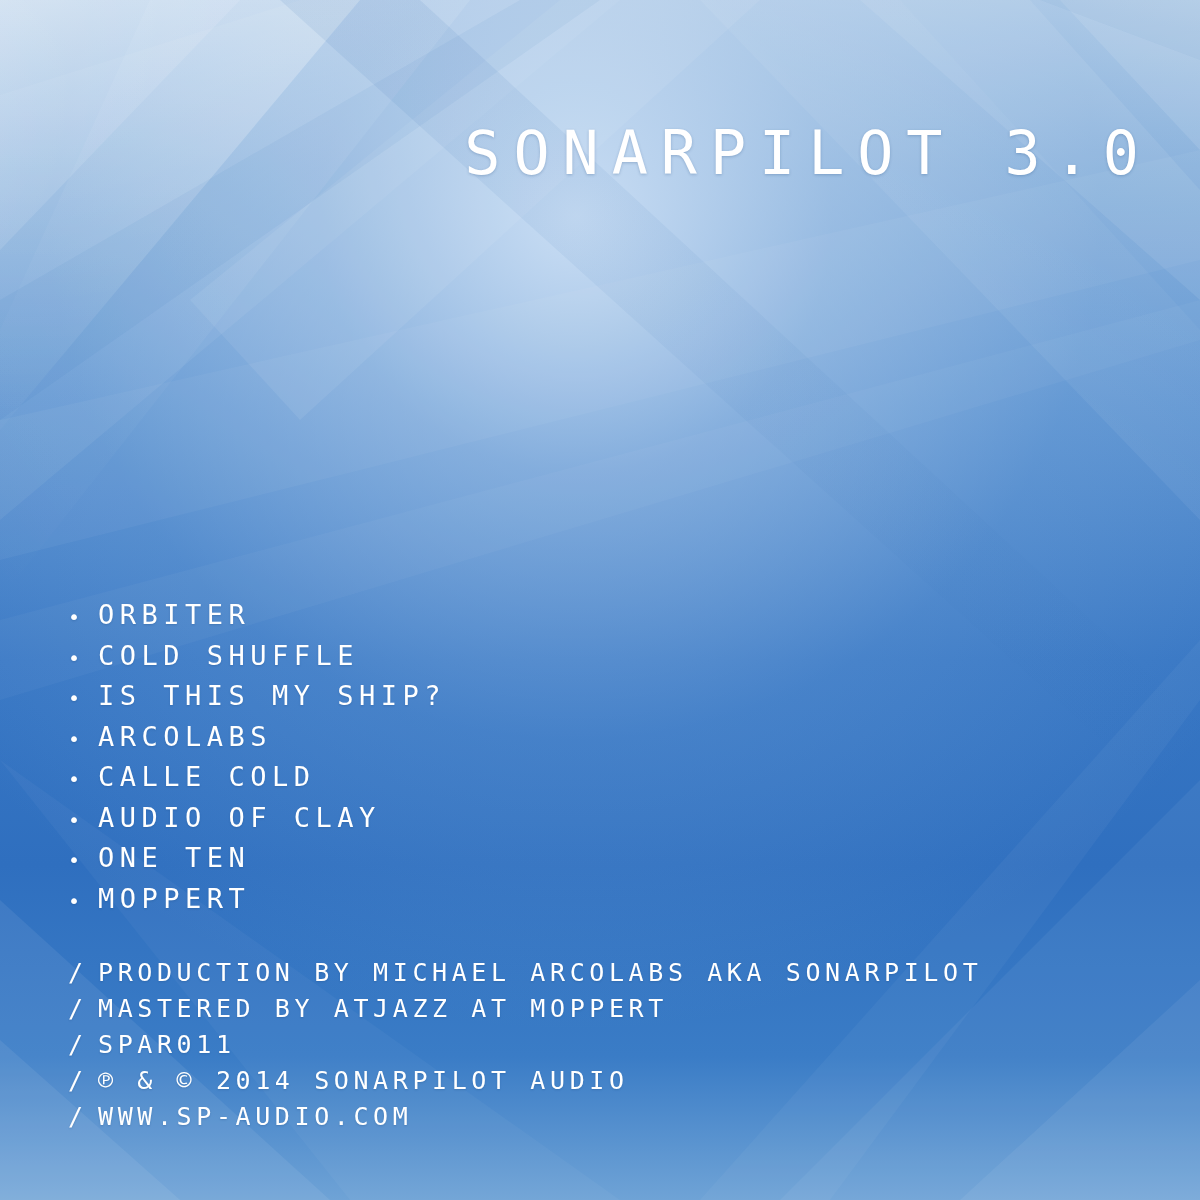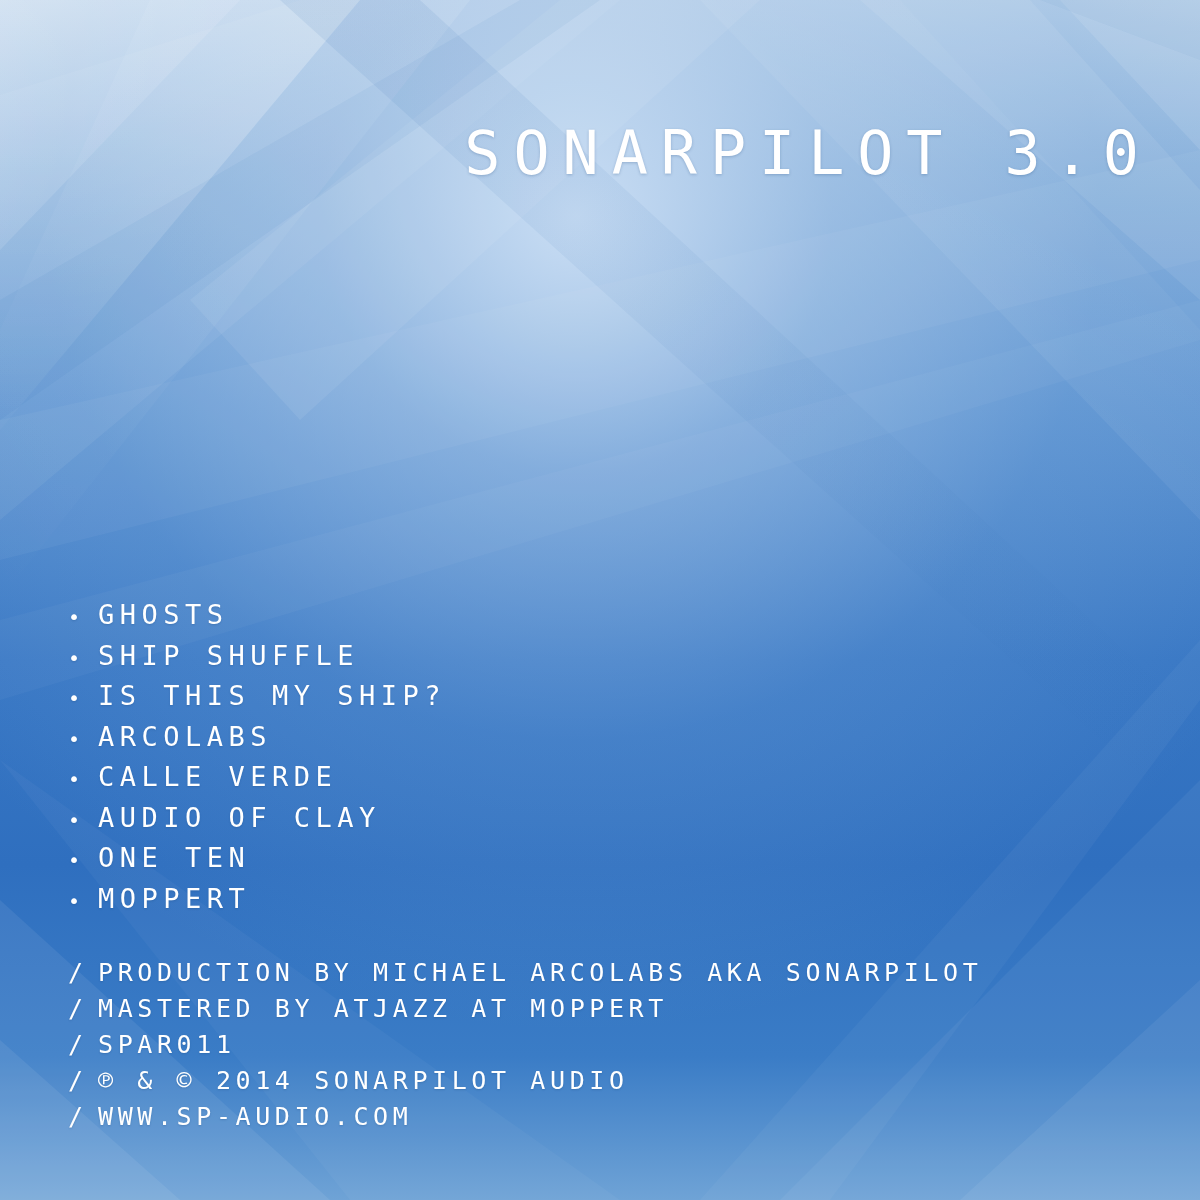--- a/index.html
+++ b/index.html
@@ -138,37 +138,37 @@
 
     <polygon points="0,300 520,0 600,0 0,420" fill="#1d5ea8" opacity="0.05"></polygon>
     <polygon points="980,0 1200,0 1200,60 1040,0" fill="#1d5ea8" opacity="0.04"></polygon>
   </svg>
 
   <h1 id="title">SONARPILOT 3.0</h1>
 
   <ul id="tracklist">
     <li>
         <span class="bullet">•</span>
-        <span>GHOSTS</span>
-      </li>
-    <li>
-        <span class="bullet">•</span>
-        <span>SHIP SHUFFLE</span>
+        <span>ORBITER</span>
+      </li>
+    <li>
+        <span class="bullet">•</span>
+        <span>COLD SHUFFLE</span>
       </li>
     <li>
         <span class="bullet">•</span>
         <span>IS THIS MY SHIP?</span>
       </li>
     <li>
         <span class="bullet">•</span>
         <span>ARCOLABS</span>
       </li>
     <li>
         <span class="bullet">•</span>
-        <span>CALLE VERDE</span>
+        <span>CALLE COLD</span>
       </li>
     <li>
         <span class="bullet">•</span>
         <span>AUDIO OF CLAY</span>
       </li>
     <li>
         <span class="bullet">•</span>
         <span>ONE TEN</span>
       </li>
     <li>

